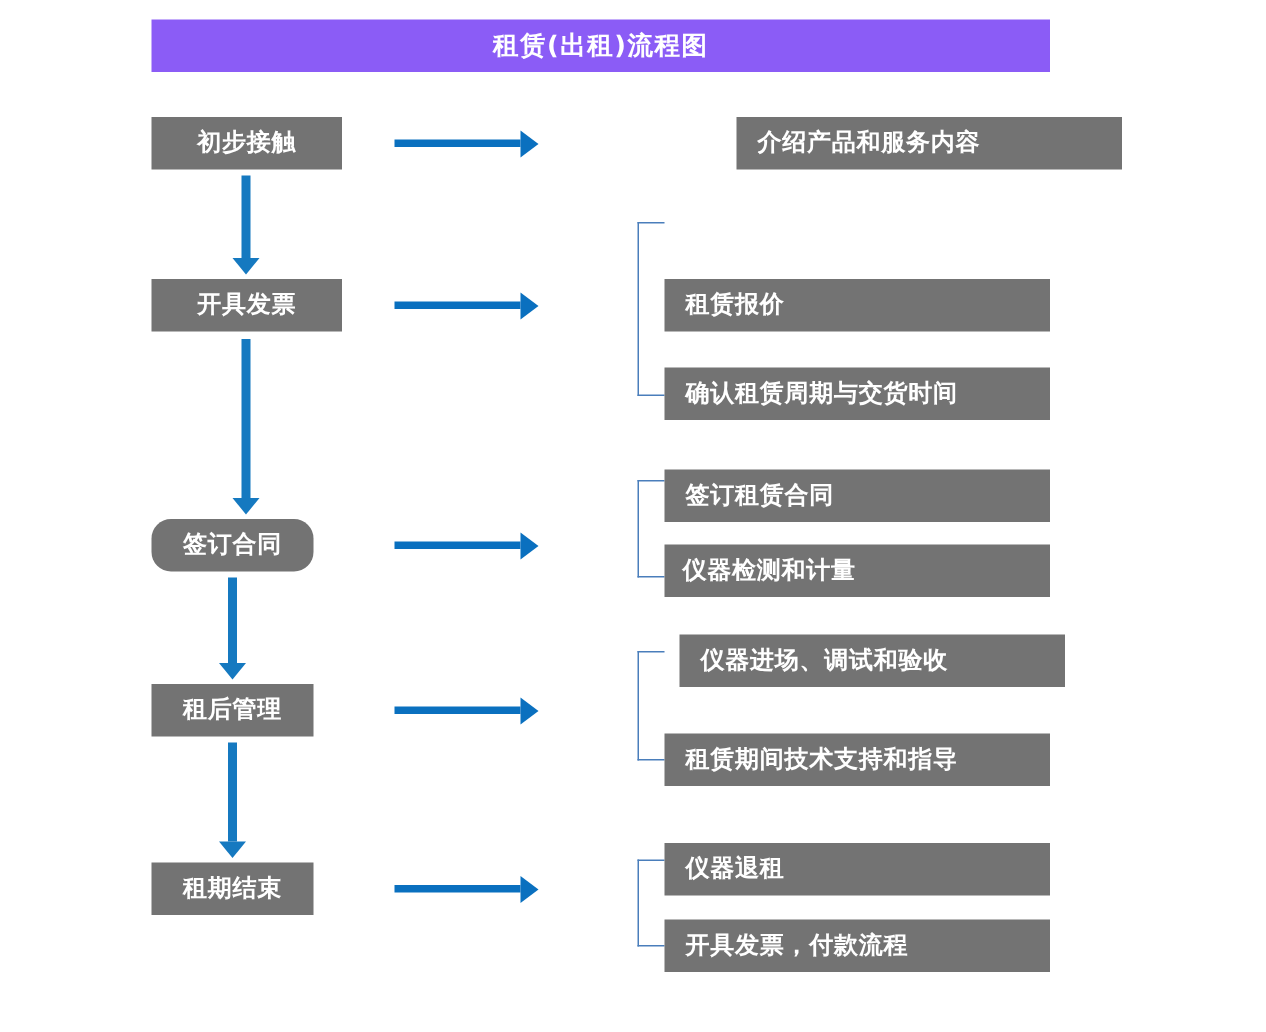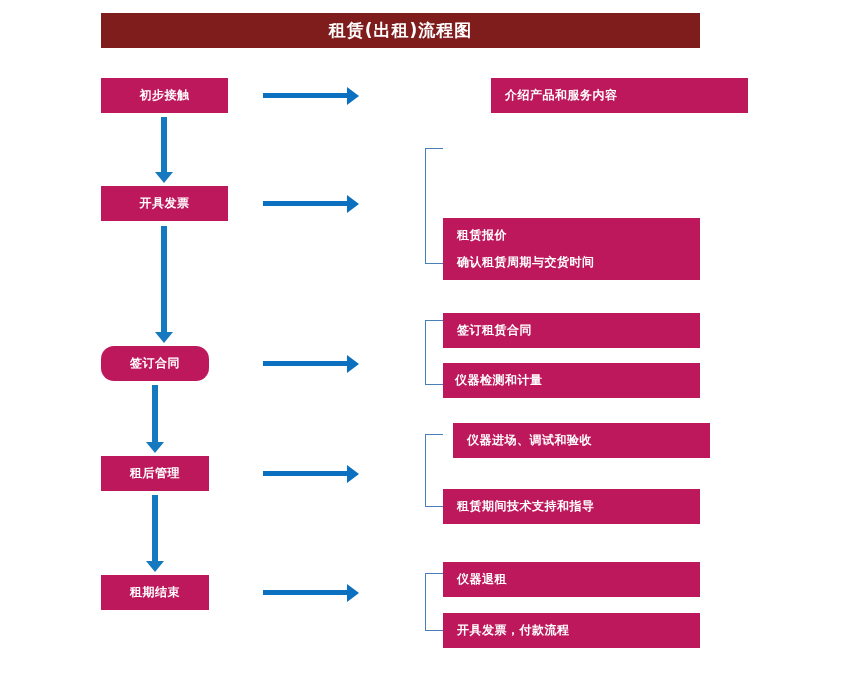--- a/index.html
+++ b/index.html
@@ -7,32 +7,32 @@
     width:844px;height:688px;
     background:#ffffff;
     font-family:"DejaVu Sans","Liberation Sans",sans-serif;
     overflow:hidden;
   }
   #canvas{position:relative;width:844px;height:688px;}
 
   .title-bar{
     position:absolute;
     left:101px;top:13px;width:599px;height:35px;
-    background:#7f1d1d;
+    background:#8b5cf6;
     color:#ffffff;
     font-size:17px;font-weight:bold;
     display:flex;align-items:center;justify-content:center;
     letter-spacing:1px;
   }
 
   .node{
     position:absolute;
-    background:#be185d;
+    background:#737373;
     color:#ffffff;
-    font-size:12px;font-weight:bold;
+    font-size:16px;font-weight:bold;
     display:flex;align-items:center;
     height:35px;
     letter-spacing:0.5px;
   }
   .node.stage{justify-content:center;}
   .node.detail{justify-content:flex-start;padding-left:14px;box-sizing:border-box;}
 
   
   .h-arrow{position:absolute;height:18px;}
   .h-arrow .shaft{
@@ -136,21 +136,21 @@
 
   <div class="bracket" style="left:425px;top:320px;width:18px;height:65px;"></div>
 
   <div class="bracket" style="left:425px;top:434px;width:18px;height:73px;"></div>
 
   <div class="bracket" style="left:425px;top:573px;width:18px;height:58px;"></div>
 
   <div class="node detail" style="left:443px;top:78px;width:257px;margin-left:48px;">介绍产品和服务内容</div>
 
 
-  <div class="node detail" style="left:443px;top:186px;width:257px;margin-top:32px;">租赁报价</div>
+  <div class="node detail" style="left:443px;top:186px;width:257px;">租赁报价</div>
 
   <div class="node detail" style="left:443px;top:245px;width:257px;">确认租赁周期与交货时间</div>
 
   <div class="node detail" style="left:443px;top:313px;width:257px;">签订租赁合同</div>
 
   <div class="node detail" style="left:443px;top:363px;width:257px;padding-left:12px;">仪器检测和计量</div>
 
   <div class="node detail" style="left:453px;top:423px;width:257px;">仪器进场、调试和验收</div>
 
   <div class="node detail" style="left:443px;top:489px;width:257px;">租赁期间技术支持和指导</div>

